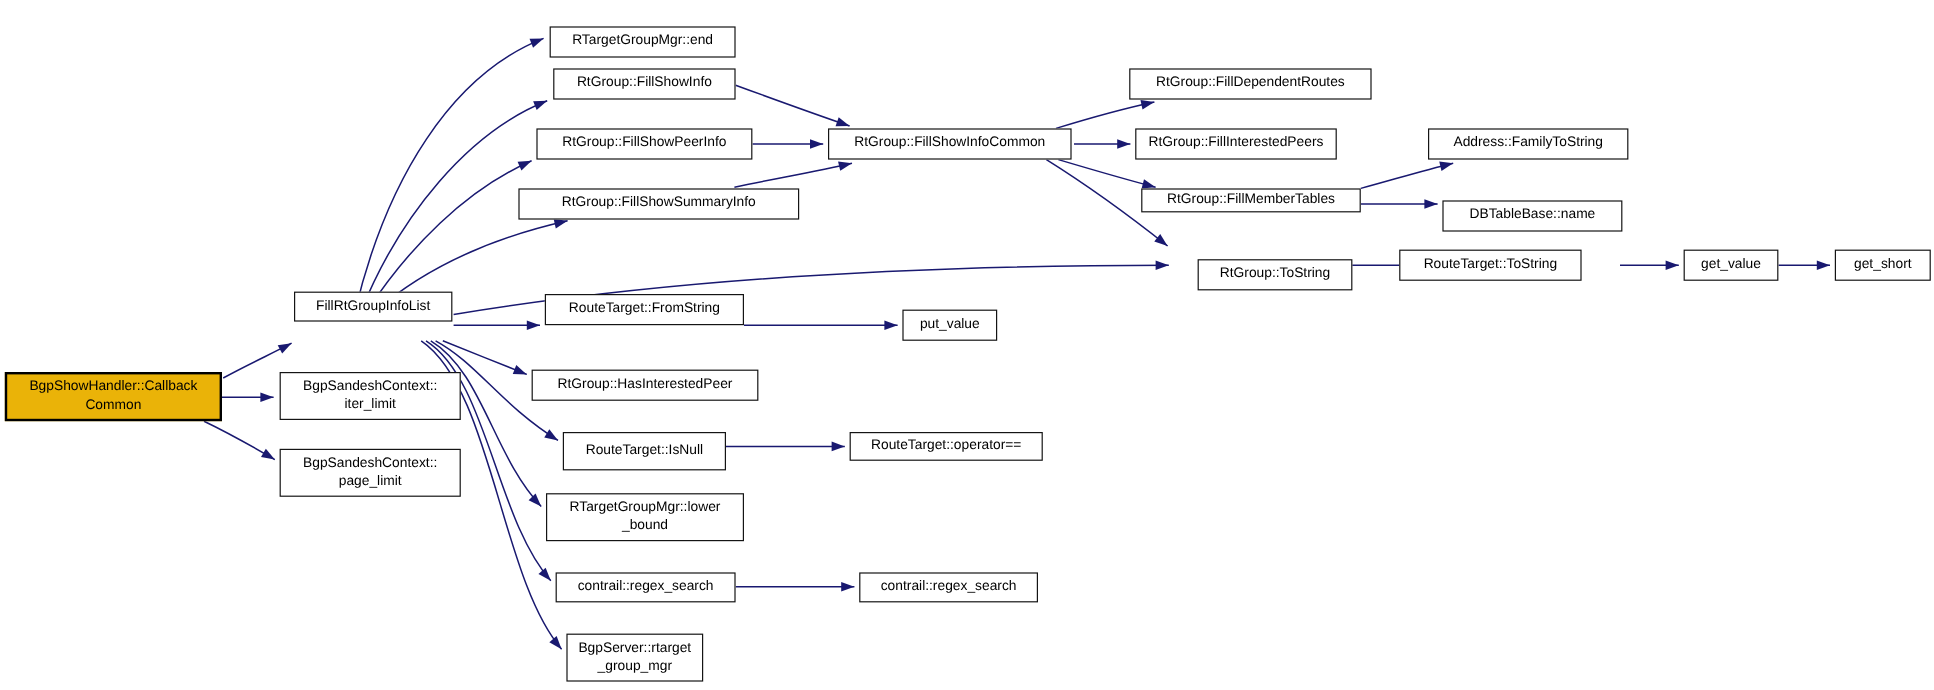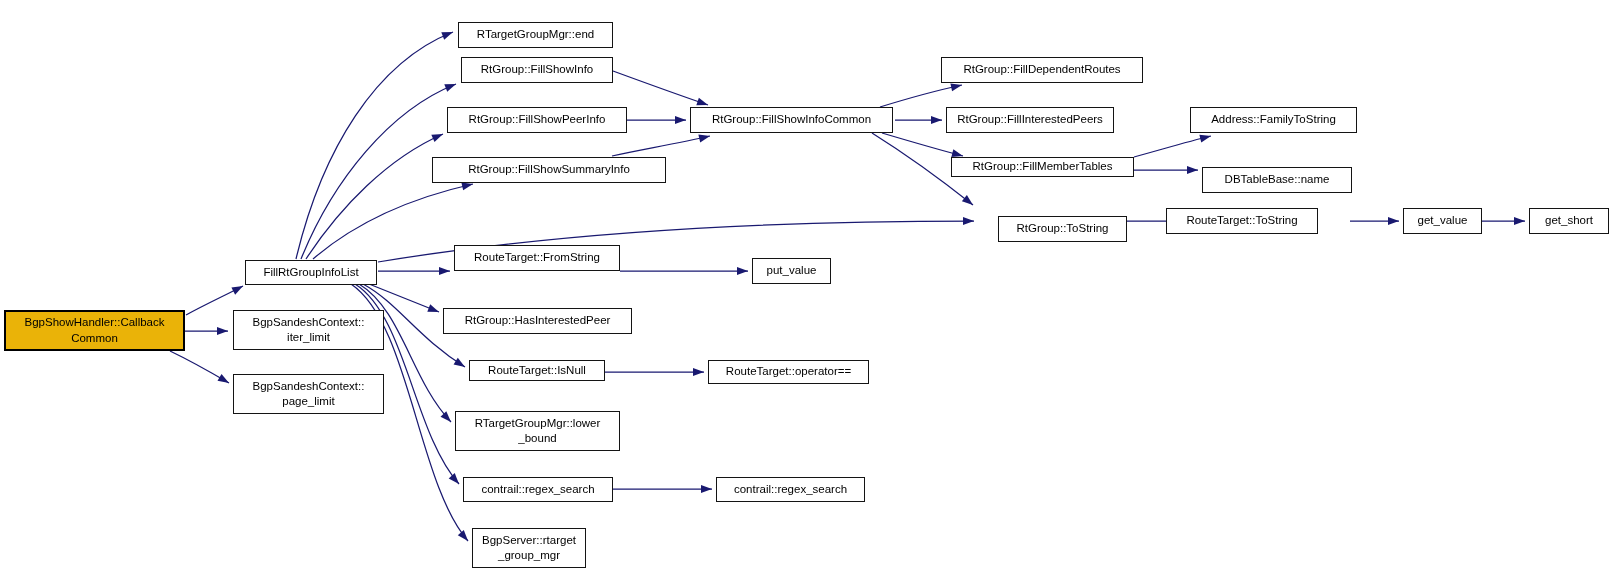--- a/index.html
+++ b/index.html
@@ -112,39 +112,39 @@
       <path d="M 613 489 C 646 489, 679 489, 712 489" class="edge-path" stroke="#191970"></path>
       <polygon points="712,489 701,493 701,485" fill="#191970"></polygon>
     </svg>
   <div id="node-layer">
       <div class="node node--highlight" style="left: 4px; top: 310px; width: 181px; height: 41px;">BgpShowHandler::Callback
 Common</div>
       <div class="node" style="left: 233px; top: 310px; width: 151px; height: 40px;">BgpSandeshContext::
 iter_limit</div>
       <div class="node" style="left: 233px; top: 374px; width: 151px; height: 40px;">BgpSandeshContext::
 page_limit</div>
-      <div class="node" style="left: 245px; top: 260px; width: 132px; height: 25px;">FillRtGroupInfoList</div>
+      <div class="node" style="left: 245px; top: 243px; width: 132px; height: 25px;">FillRtGroupInfoList</div>
       <div class="node" style="left: 458px; top: 22px; width: 155px; height: 26px;">RTargetGroupMgr::end</div>
       <div class="node" style="left: 461px; top: 57px; width: 152px; height: 26px;">RtGroup::FillShowInfo</div>
       <div class="node" style="left: 447px; top: 107px; width: 180px; height: 26px;">RtGroup::FillShowPeerInfo</div>
       <div class="node" style="left: 432px; top: 157px; width: 234px; height: 26px;">RtGroup::FillShowSummaryInfo</div>
       <div class="node" style="left: 690px; top: 107px; width: 203px; height: 26px;">RtGroup::FillShowInfoCommon</div>
       <div class="node" style="left: 941px; top: 57px; width: 202px; height: 26px;">RtGroup::FillDependentRoutes</div>
       <div class="node" style="left: 946px; top: 107px; width: 168px; height: 26px;">RtGroup::FillInterestedPeers</div>
       <div class="node" style="left: 1190px; top: 107px; width: 167px; height: 26px;">Address::FamilyToString</div>
       <div class="node" style="left: 951px; top: 157px; width: 183px; height: 20px;">RtGroup::FillMemberTables</div>
       <div class="node" style="left: 1202px; top: 167px; width: 150px; height: 26px;">DBTableBase::name</div>
       <div class="node" style="left: 978px; top: 216px; width: 129px; height: 26px; margin-left: 20px;">RtGroup::ToString</div>
       <div class="node" style="left: 1166px; top: 208px; width: 152px; height: 26px;">RouteTarget::ToString</div>
       <div class="node" style="left: 1403px; top: 208px; width: 79px; height: 26px;">get_value</div>
       <div class="node" style="left: 1529px; top: 208px; width: 80px; height: 26px;">get_short</div>
       <div class="node" style="left: 454px; top: 245px; width: 166px; height: 26px;">RouteTarget::FromString</div>
       <div class="node" style="left: 752px; top: 258px; width: 79px; height: 26px;">put_value</div>
       <div class="node" style="left: 443px; top: 308px; width: 189px; height: 26px;">RtGroup::HasInterestedPeer</div>
-      <div class="node" style="left: 469px; top: 360px; width: 136px; height: 21px;">RouteTarget::IsNull</div>
+      <div class="node" style="left: 469px; top: 360px; width: 136px; height: 32px;">RouteTarget::IsNull</div>
       <div class="node" style="left: 708px; top: 360px; width: 161px; height: 24px;">RouteTarget::operator==</div>
       <div class="node" style="left: 455px; top: 411px; width: 165px; height: 40px;">RTargetGroupMgr::lower
 _bound</div>
       <div class="node" style="left: 463px; top: 477px; width: 150px; height: 25px;">contrail::regex_search</div>
       <div class="node" style="left: 716px; top: 477px; width: 149px; height: 25px;">contrail::regex_search</div>
       <div class="node" style="left: 472px; top: 528px; width: 114px; height: 40px;">BgpServer::rtarget
 _group_mgr</div>
     </div>
 </div>
 

